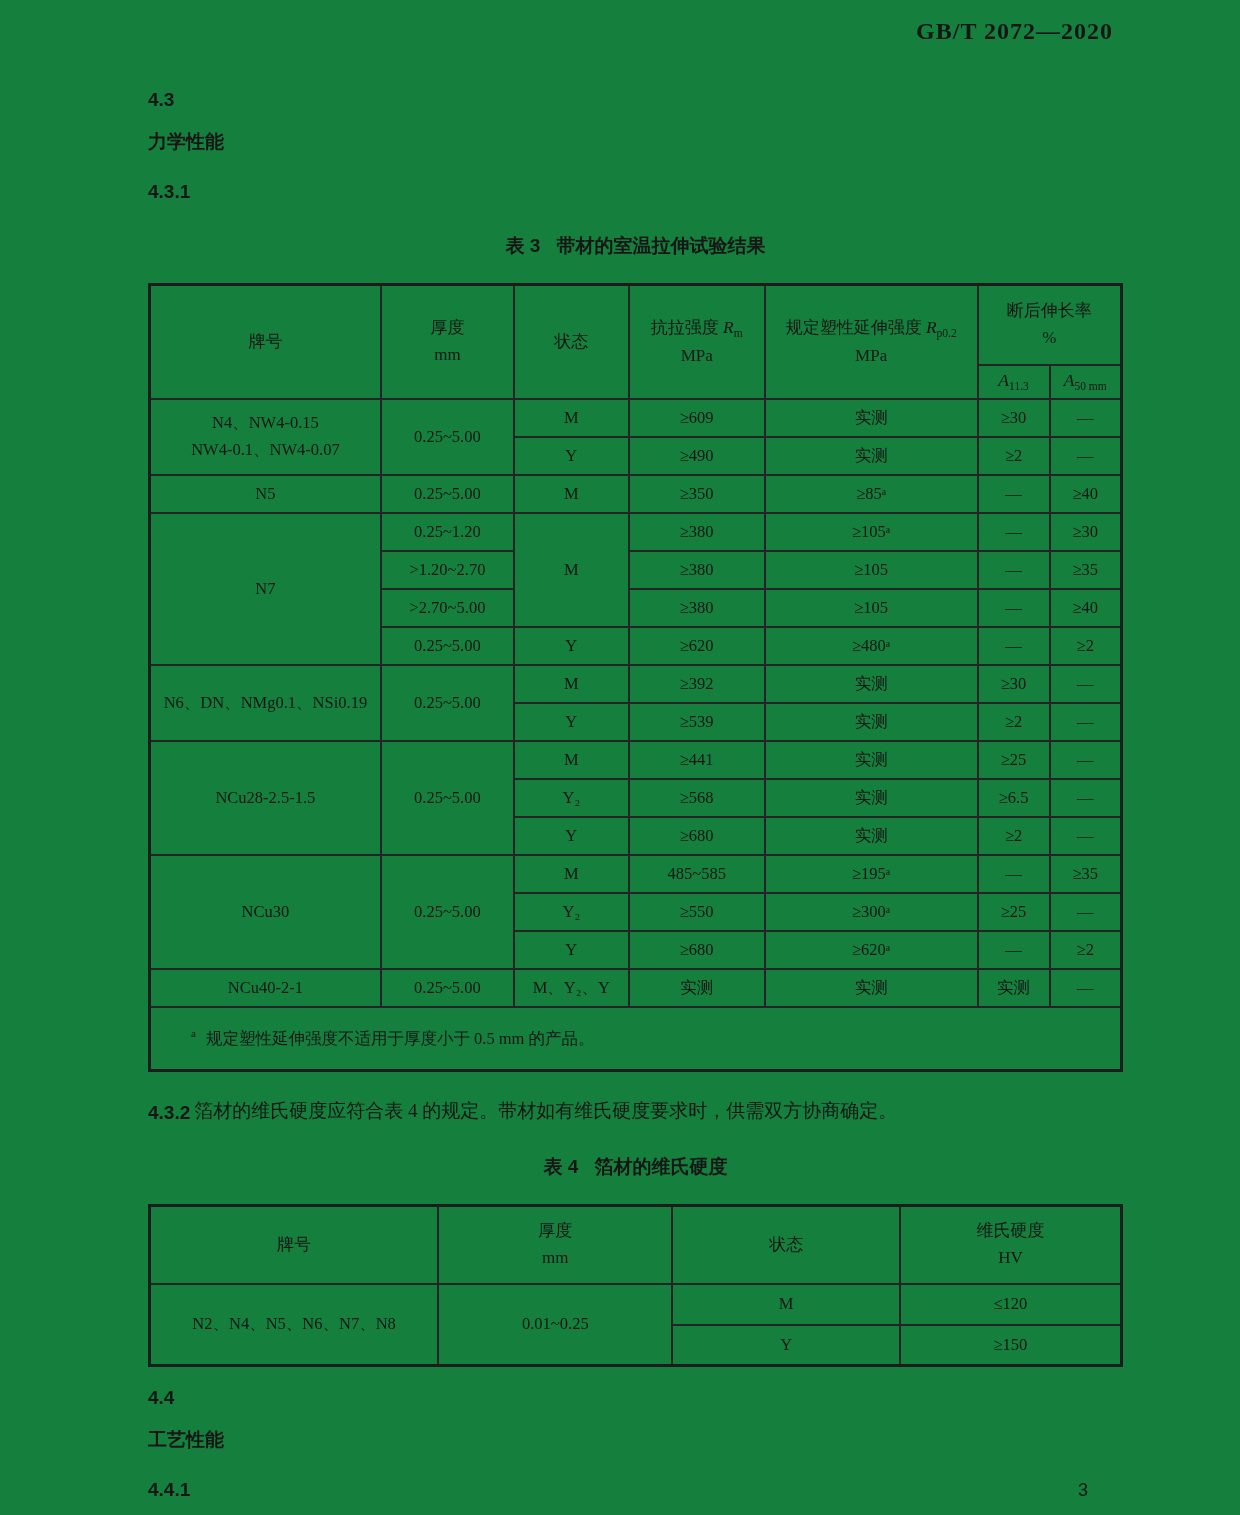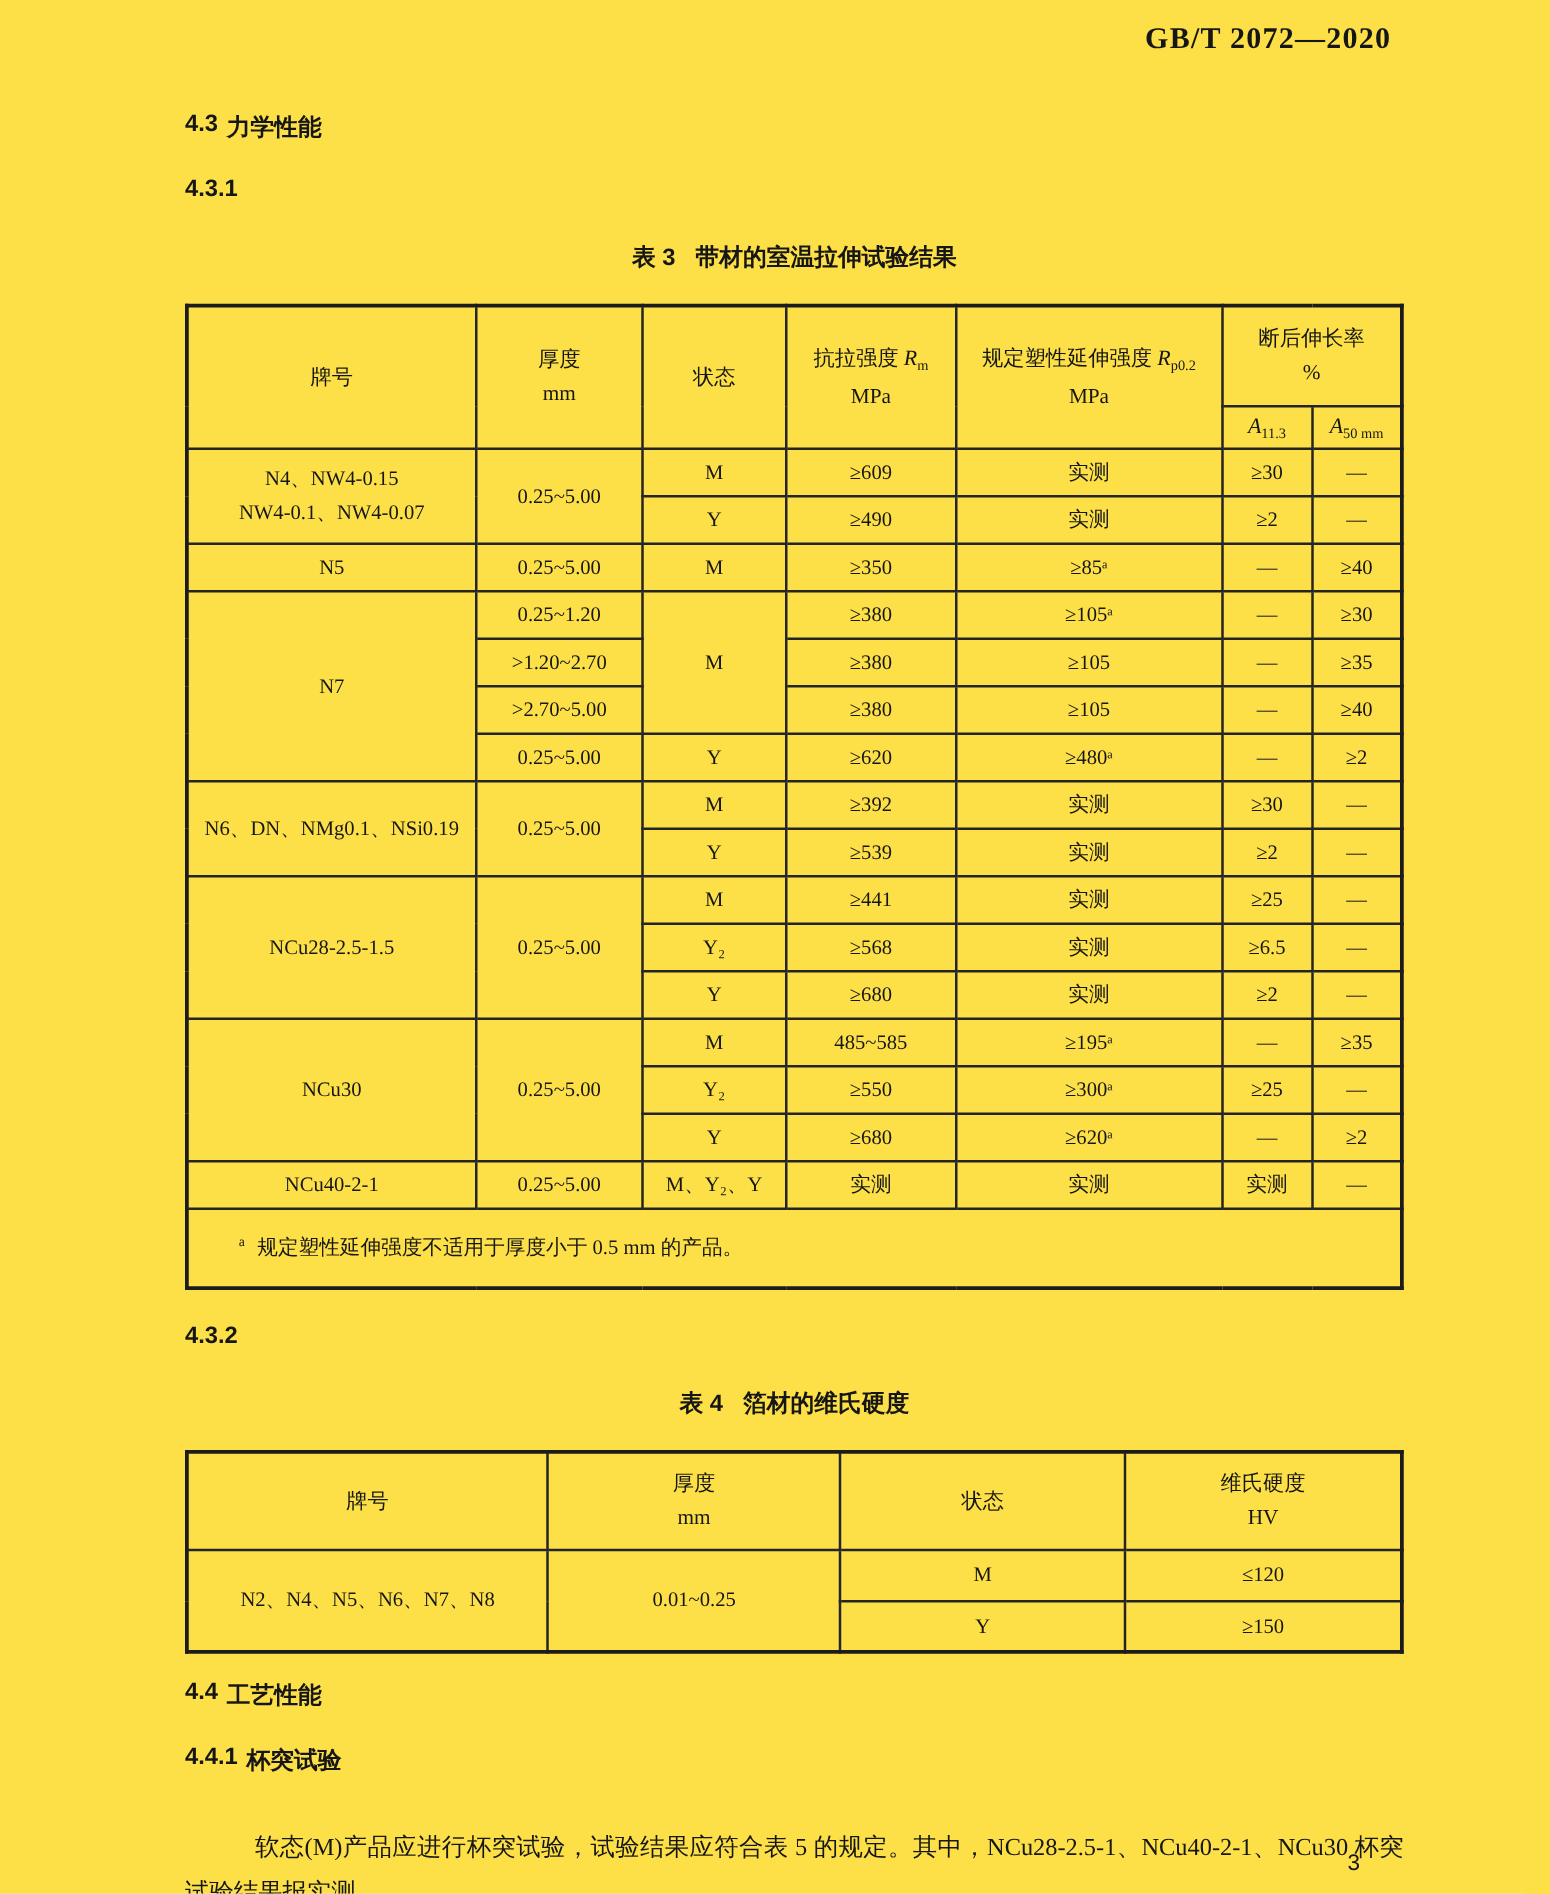--- a/index.html
+++ b/index.html
@@ -1,21 +1,21 @@
 <!DOCTYPE html>
 <html><head>
 <meta charset="utf-8">
 <style>
   * { margin: 0; padding: 0; box-sizing: border-box; }
   html, body { background: #e8e8e6; }
   .page {
     position: relative;
     width: 1240px;
     height: 1515px;
-    background: #fde047;
+    background: #15803d;
     color: #161616;
     font-family: "Liberation Serif", "DejaVu Serif", serif;
     overflow: hidden;
   }
   .content { position: absolute; left: 148px; width: 975px; top: 0; }
 
   .doc-number {
     margin-top: 18px;
     text-align: right;
     padding-right: 10px;
@@ -23,21 +23,22 @@
     font-weight: bold;
     font-size: 24px;
     letter-spacing: 1px;
   }
 
   .heading {
     font-family: "Liberation Sans", "DejaVu Sans", sans-serif;
     font-weight: bold;
     font-size: 19px;
     display: flex;
-    gap: 7px;
+    gap: 18px;
+    flex-direction: column;
   }
   .h-43  { margin-top: 44px; }
   .h-432, .clause { font-size: 19px; }
   .clause {
     margin-top: 26px;
     display: flex;
     gap: 4px;
     align-items: flex-end;
   }
   .clause .cnum {
@@ -296,20 +297,21 @@
           <td>—</td>
         </tr>
         <tr class="footnote-row">
           <td colspan="7"><sup class="fn">a</sup><span>规定塑性延伸强度不适用于厚度小于 0.5 mm 的产品。</span></td>
         </tr>
       </tbody>
     </table>
 
     <div class="clause">
       <span class="cnum">4.3.2</span>
+      <span class="ctext">箔材的维氏硬度应符合表 4 的规定。带材如有维氏硬度要求时，供需双方协商确定。</span>
     </div>
 
     <div class="table-caption">
       <span class="cap-num">表 4</span><span>箔材的维氏硬度</span>
     </div>
 
     <table id="table4" class="tbl">
       <colgroup>
         <col style="width:29.7%">
           <col style="width:24.1%">

